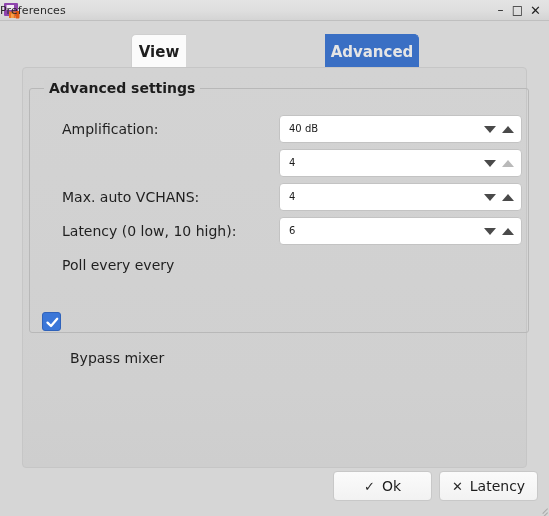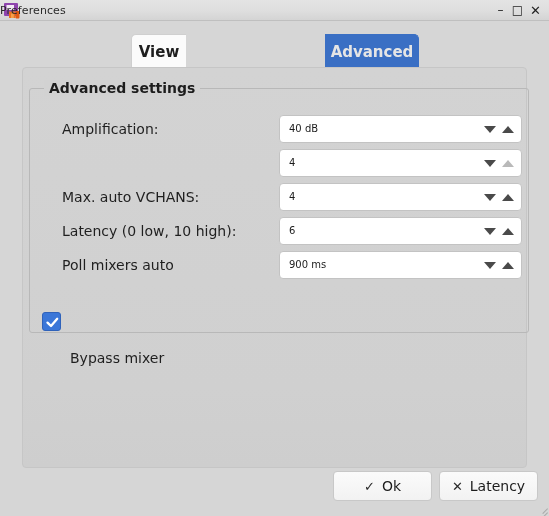--- a/index.html
+++ b/index.html
@@ -270,28 +270,21 @@
         <div class="spin">
           <div class="spin-value">6</div>
           <div class="spin-arrows">
             <span class="arrow-down"></span>
             <span class="arrow-up"></span>
           </div>
         </div>
       </div>
 
       <div class="row" style="top:162px">
-        <div class="row-label">Poll mixers auto</div>
-        <div class="spin">
-          <div class="spin-value">900 ms</div>
-          <div class="spin-arrows">
-            <span class="arrow-down"></span>
-            <span class="arrow-up"></span>
-          </div>
-        </div>
+        <div class="row-label">Poll every every</div>
       </div>
 
       <div id="checkrow">
         <div id="checkbox-box">
           <svg width="15" height="15" viewBox="0 0 15 15">
             <path d="M2.5 7.6 L6 11 L12.2 3.8" stroke="#ffffff" stroke-width="2.3" fill="none" stroke-linecap="round" stroke-linejoin="round"></path>
           </svg>
         </div>
         <div id="checkbox-label">Bypass mixer</div>
       </div>

